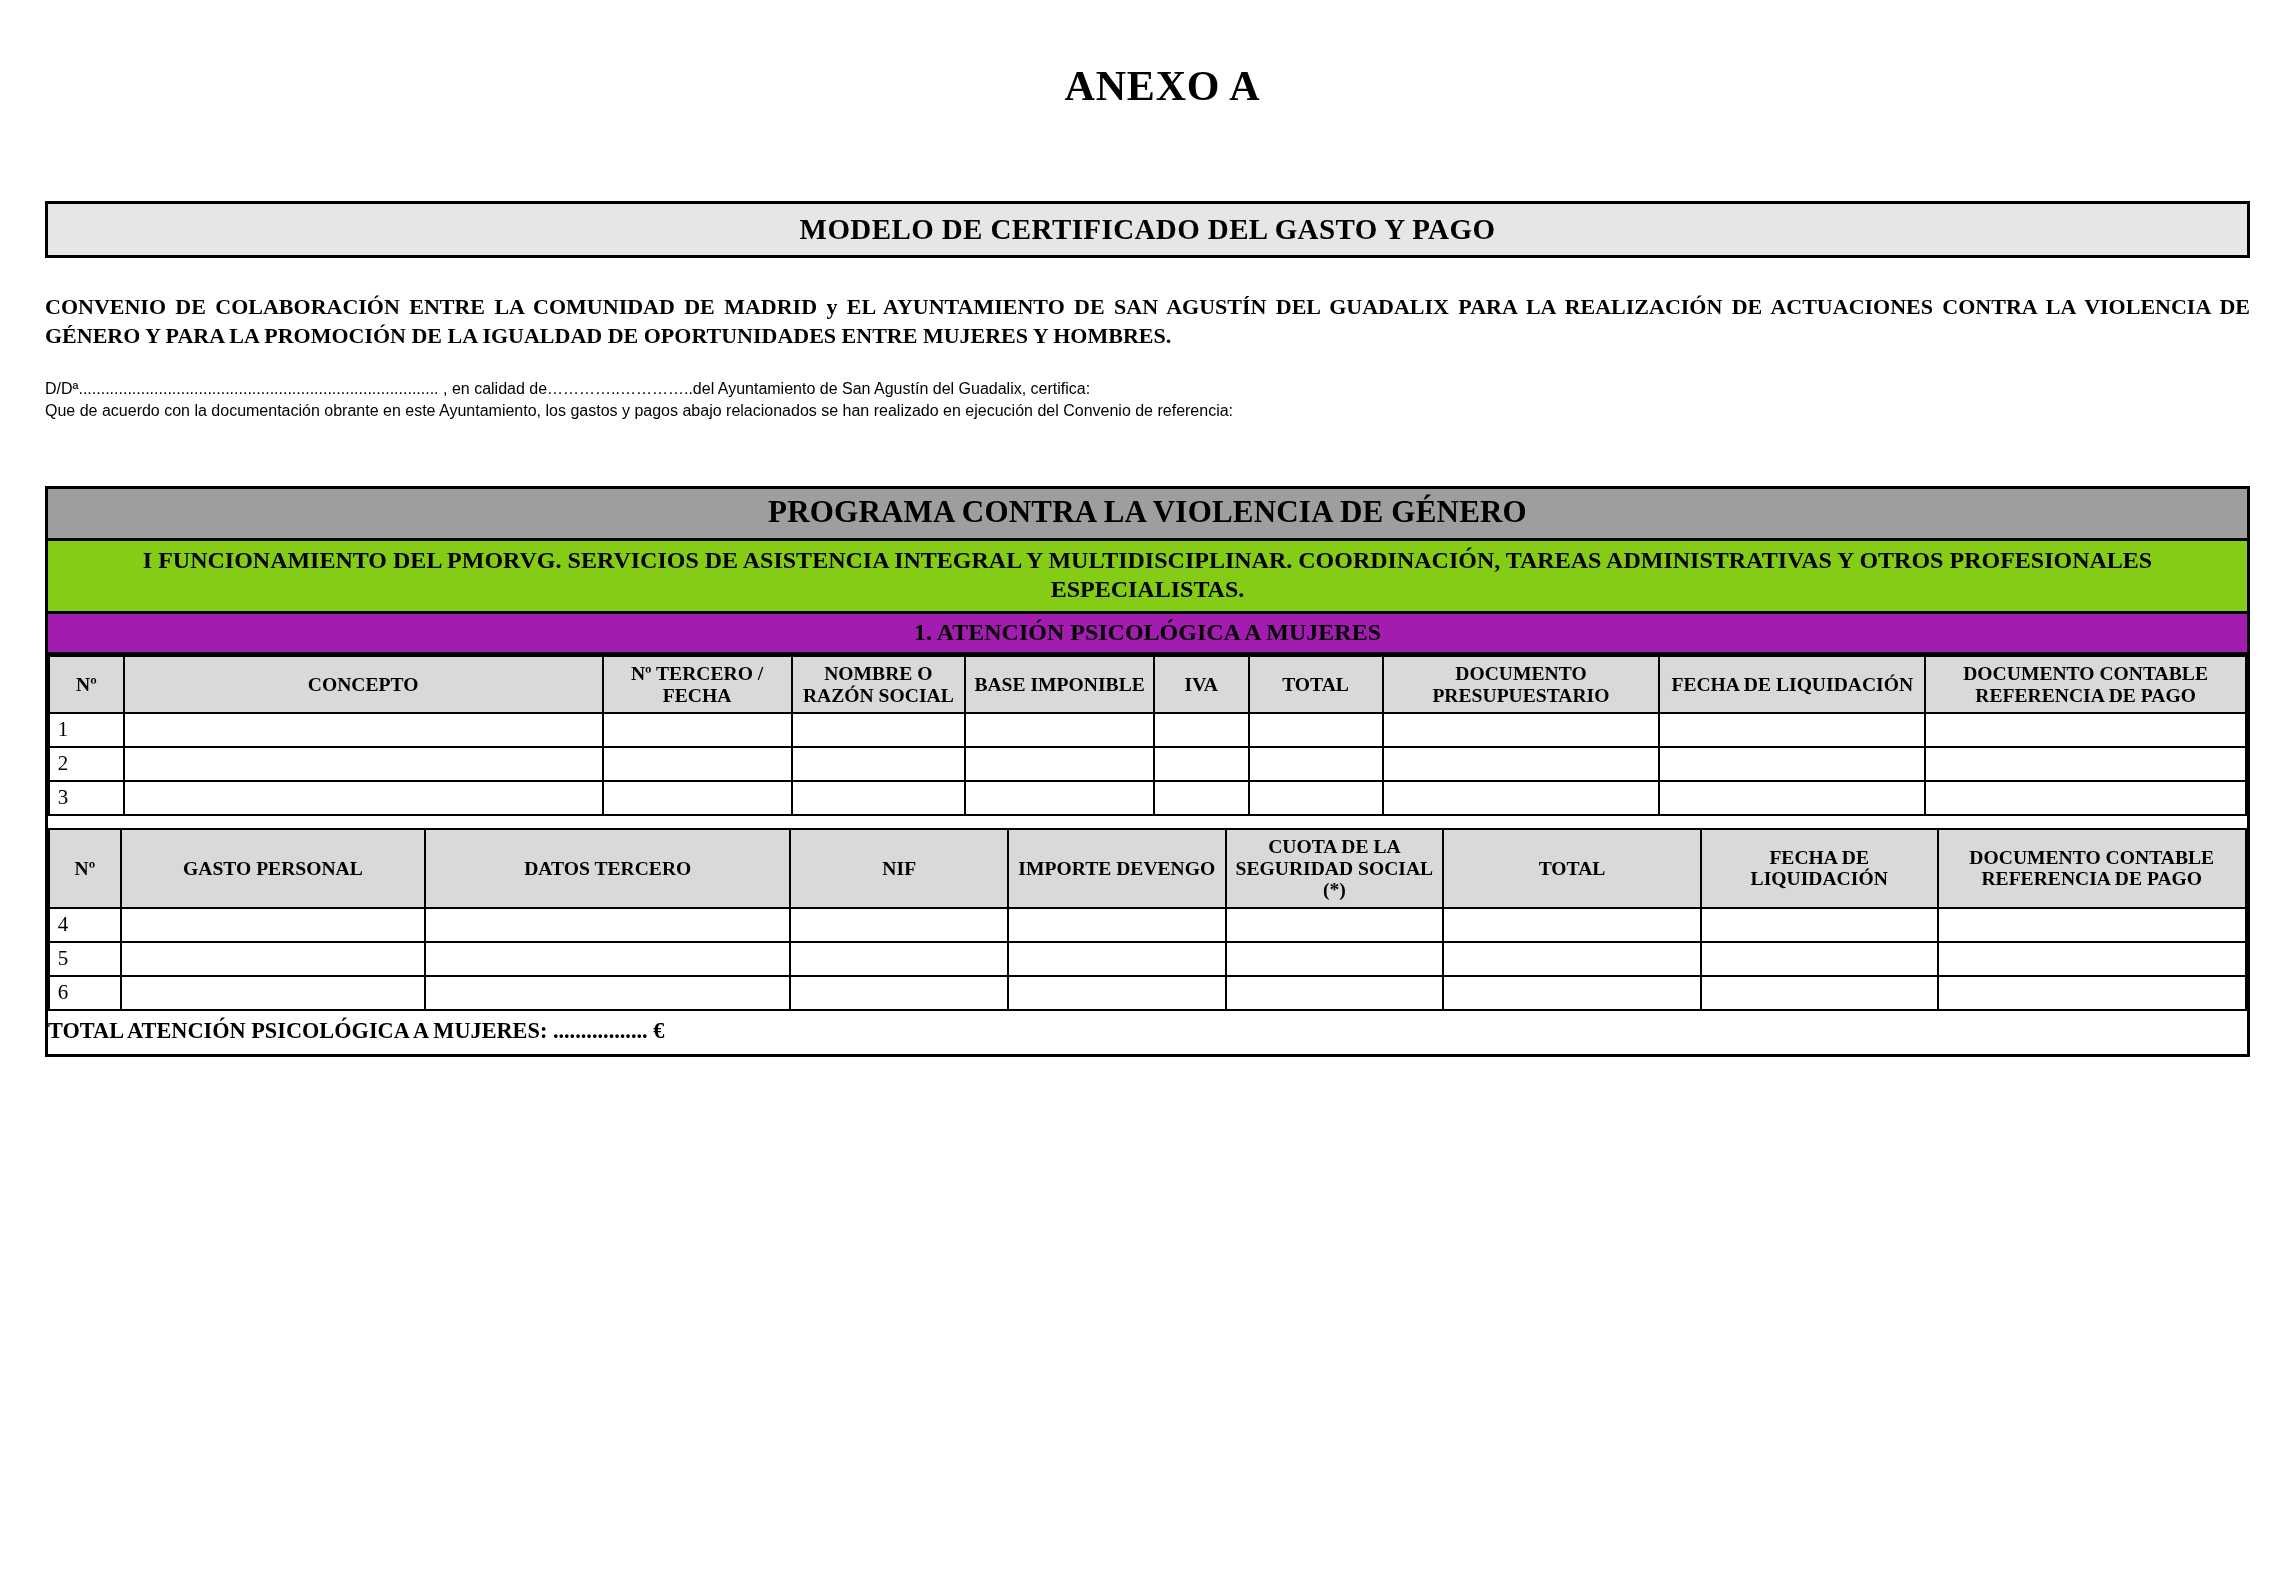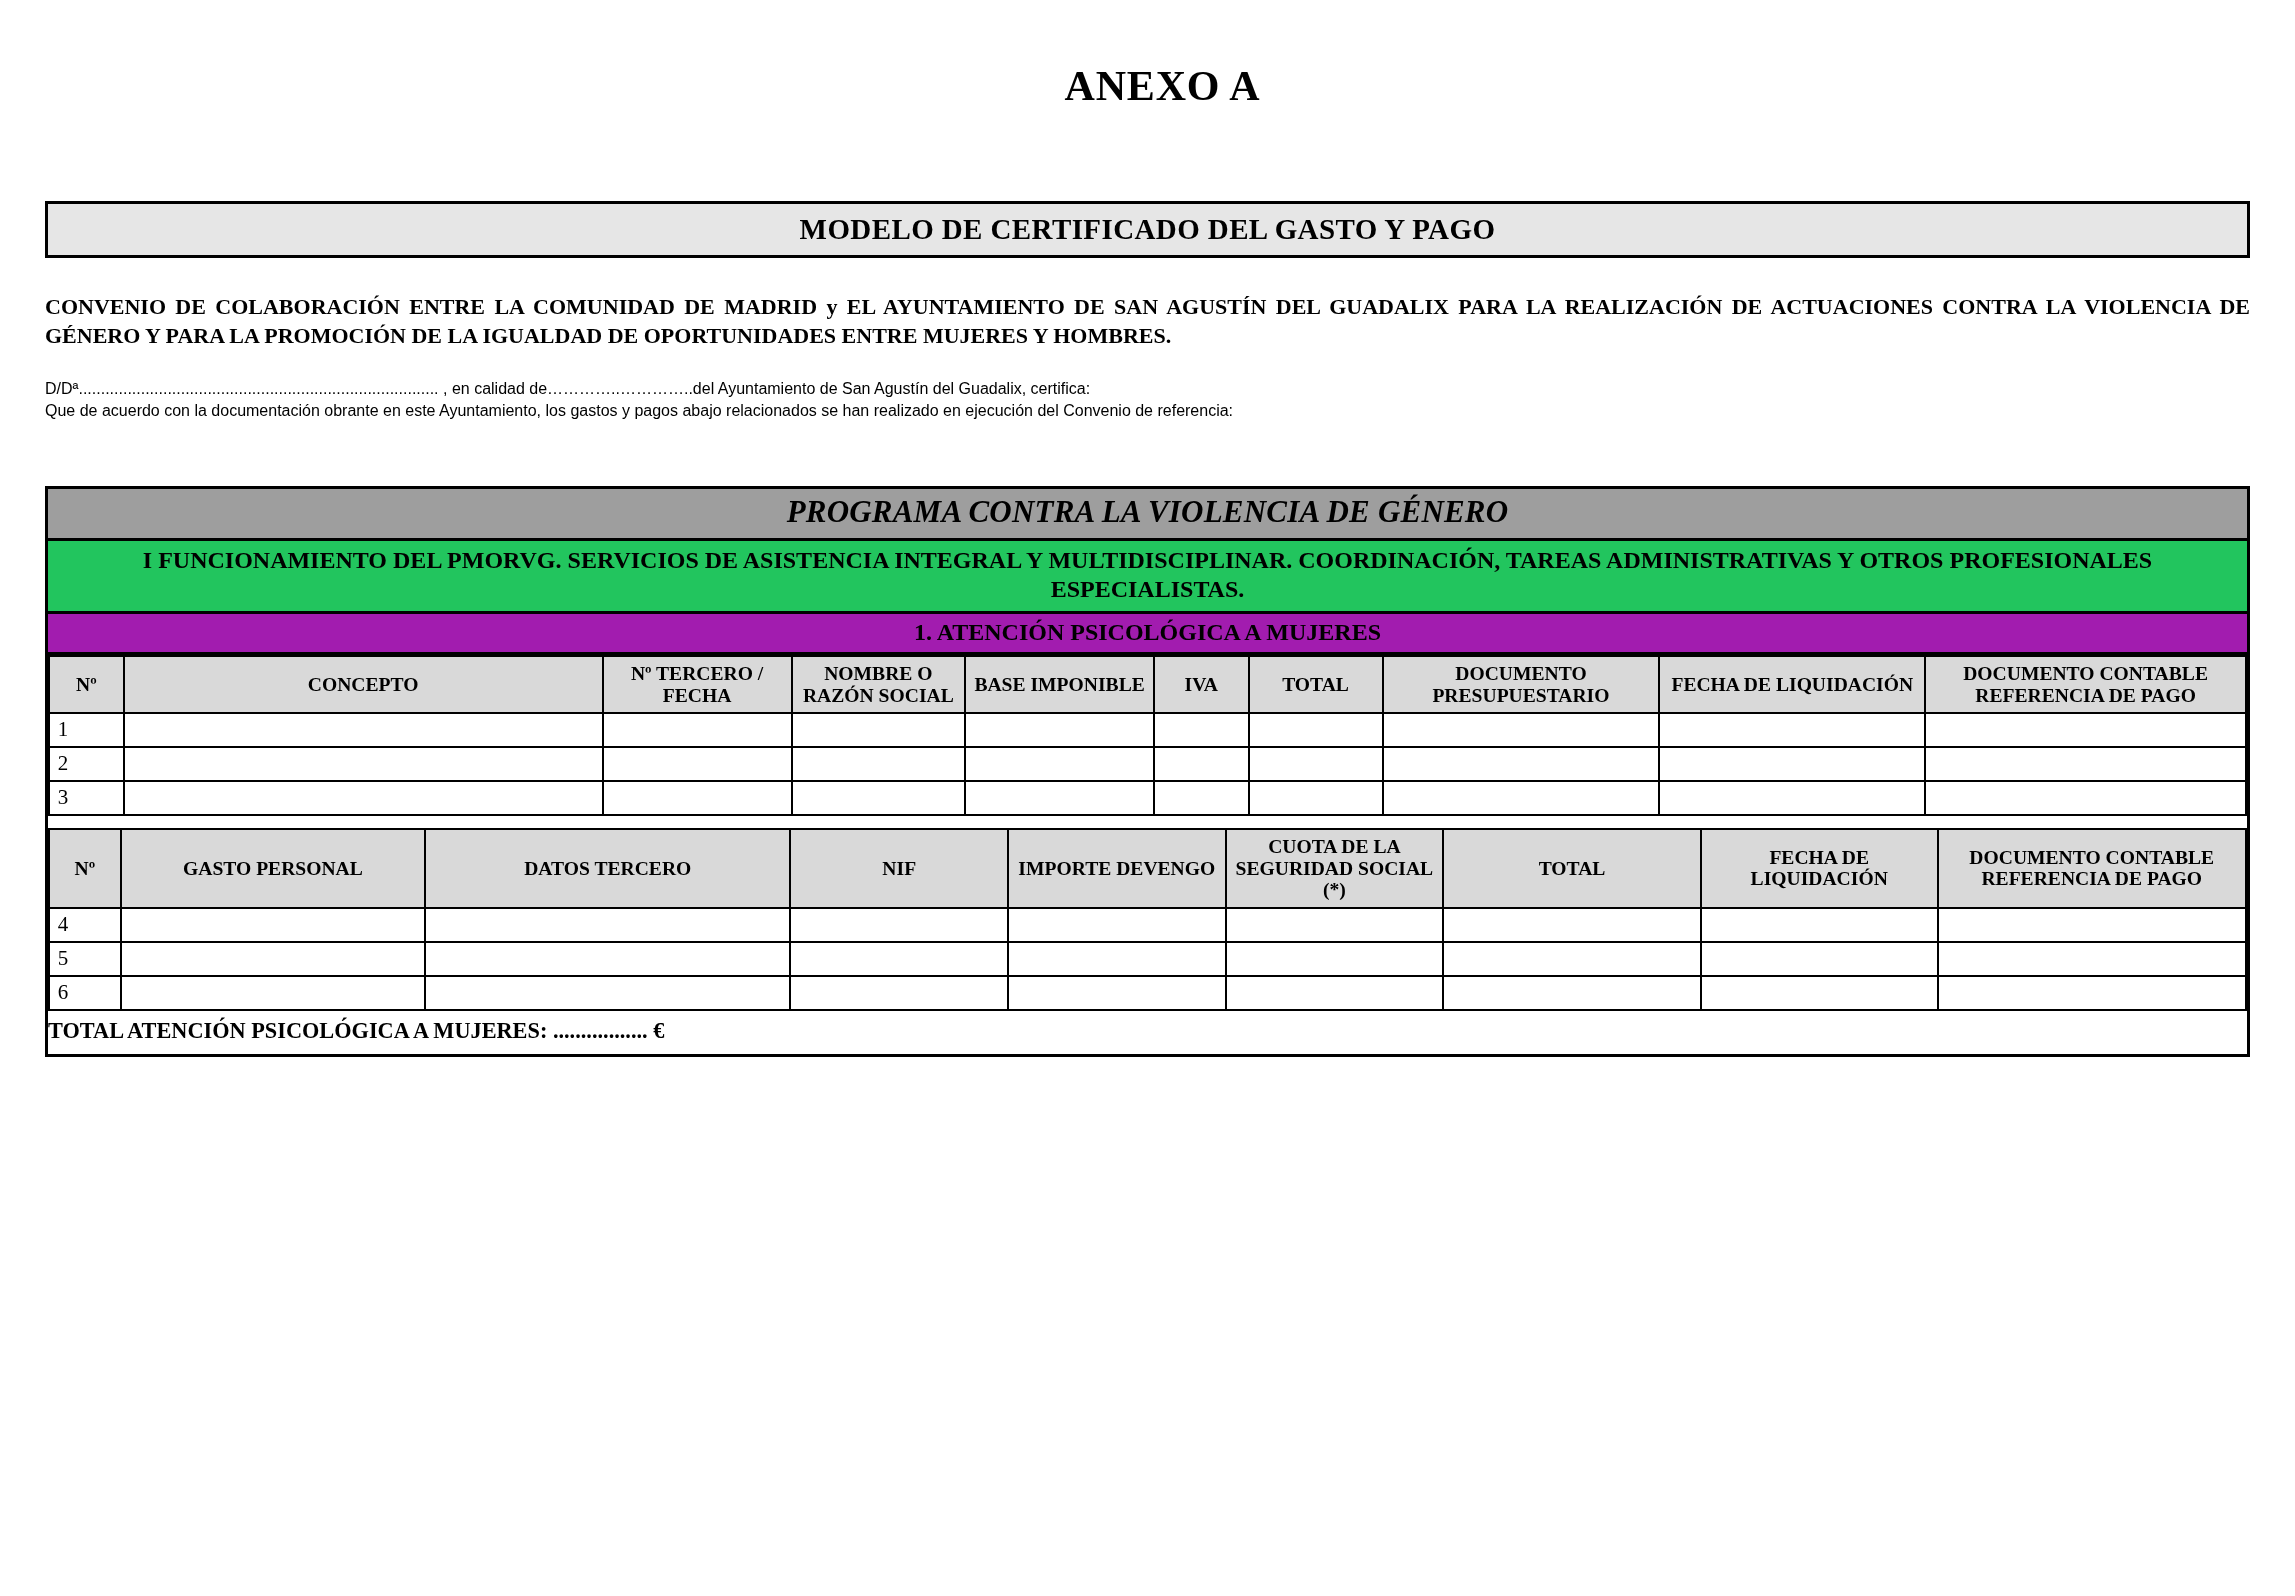--- a/index.html
+++ b/index.html
@@ -73,24 +73,23 @@
   }
   .row-prog {
     background: #9e9e9e;
     text-align: center;
     font-weight: bold;
     font-size: 31px;
     font-family: "Liberation Serif", serif;
     padding: 4.6px 0 7.7px 0;
     border-bottom: 3.1px solid #000;
     letter-spacing: 0.2px;
-    font-style: italic;
   }
   .row-sub {
-    background: #22c55e;
+    background: #84cc16;
     text-align: center;
     font-weight: bold;
     font-size: 24px;
     font-family: "Liberation Serif", serif;
     padding: 5.4px 18.5px 7px 18.5px;
     line-height: 1.22;
     border-bottom: 3.1px solid #000;
   }
   .row-sub2 {
     background: #a21caf;

